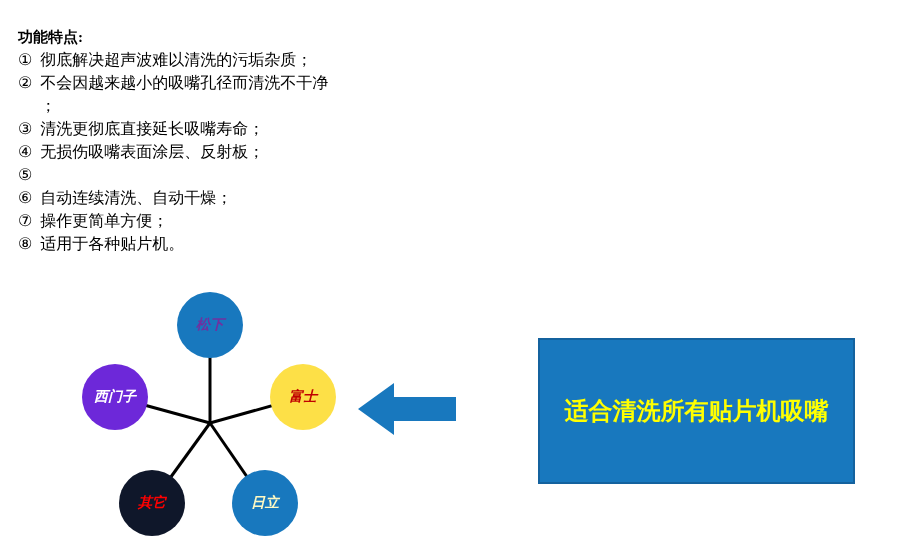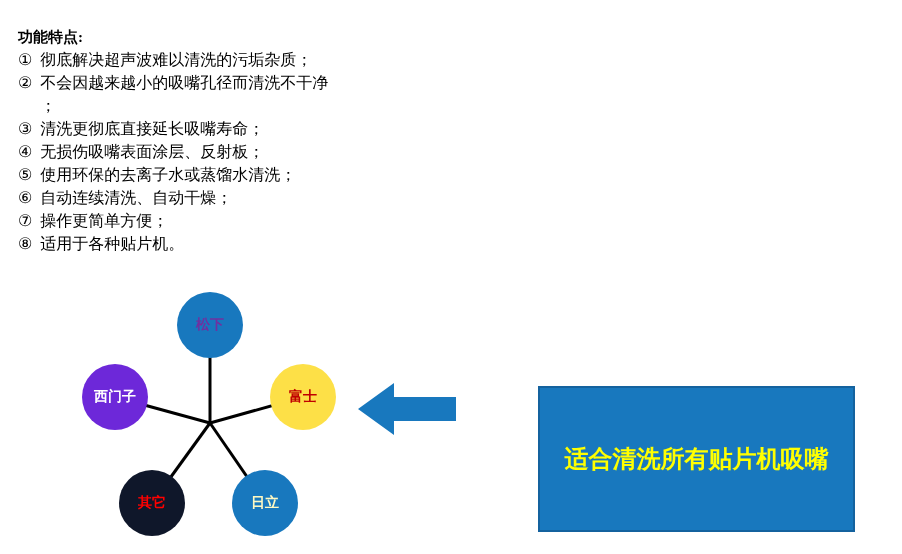--- a/index.html
+++ b/index.html
@@ -24,38 +24,37 @@
   .feature .num { flex:0 0 auto; }
   .feature .txt .line { display:block; }
 
   .diagram { position:absolute; left:80px; top:290px; width:270px; height:252px; }
   .connectors { position:absolute; left:0; top:0; width:270px; height:252px; }
   .connectors line { stroke-width:3; }
   .node {
     position:absolute; width:66px; height:66px; border-radius:50%;
     display:flex; align-items:center; justify-content:center;
     font-family:"Liberation Sans", sans-serif;
-    font-size:14px; font-weight:bold; text-align:center;
+    font-size:14px; font-weight:bold; text-align:center;font-style:italic;
   }
   .node-top      { left:97px;  top:2px;   }
   .node-right    { left:190px; top:74px;  }
   .node-left     { left:2px;   top:74px;  }
   .node-center   { left:97px;  top:100px; }
   .node-bl       { left:39px;  top:180px; }
   .node-br       { left:152px; top:180px; }
 
   .arrow-wrap { position:absolute; left:358px; top:383px; width:98px; height:52px; }
 
   .callout {
     position:absolute; left:538px; top:338px; width:317px; height:146px;
     border:2px solid;
     display:flex; align-items:center; justify-content:center;
     font-weight:bold; font-size:24px;
     font-family:Liberation Serif, serif;
-    margin-top:48px;
   }
 </style>
 </head>
 <body>
 
 <div class="page">
 
   <h1 class="title">功能特点:</h1>
 
   <ol class="features">
@@ -73,21 +72,20 @@
     <li class="feature">
       <span class="num">③</span>
       <span class="txt">清洗更彻底直接延长吸嘴寿命；</span>
     </li>
     <li class="feature">
       <span class="num">④</span>
       <span class="txt">无损伤吸嘴表面涂层、反射板；</span>
     </li>
     <li class="feature">
       <span class="num">⑤</span>
-      <span class="txt">使用环保的去离子水或蒸馏水清洗；</span>
     </li>
     <li class="feature">
       <span class="num">⑥</span>
       <span class="txt">自动连续清洗、自动干燥；</span>
     </li>
     <li class="feature">
       <span class="num">⑦</span>
       <span class="txt">操作更简单方便；</span>
     </li>
     <li class="feature">

